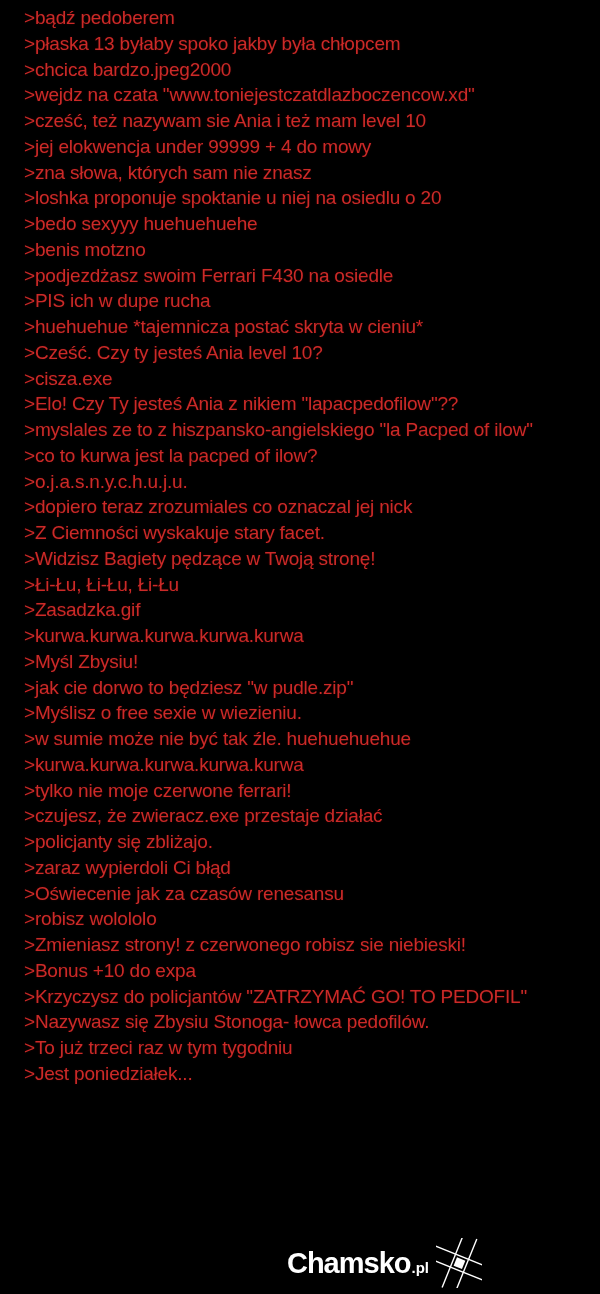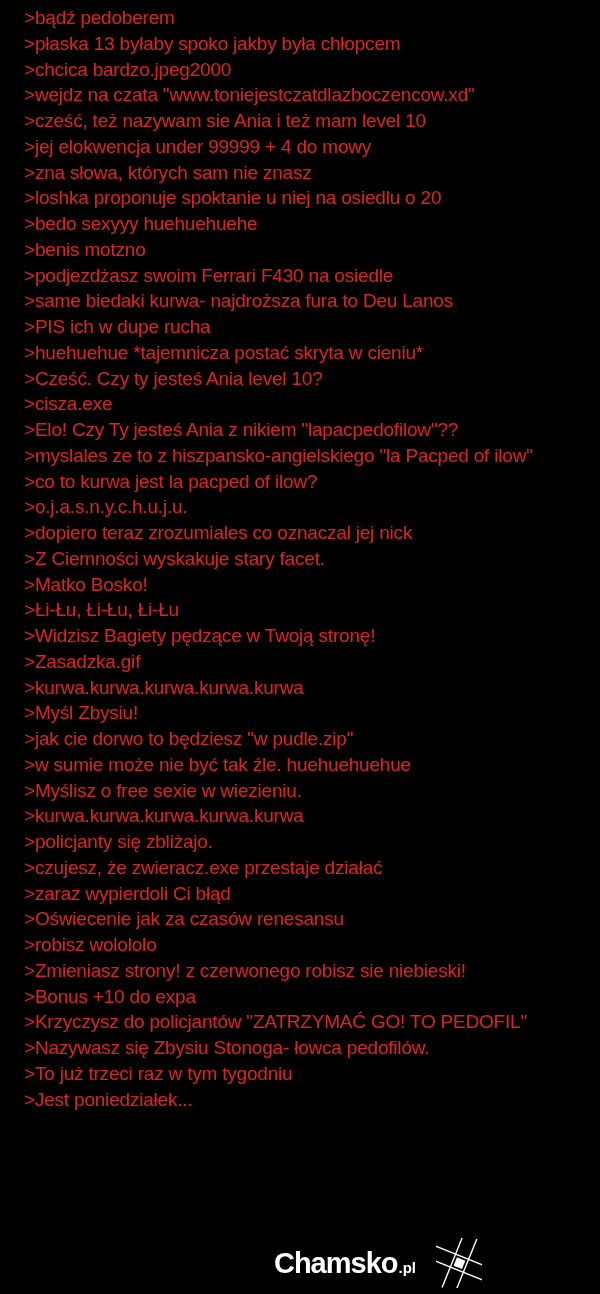--- a/index.html
+++ b/index.html
@@ -34,21 +34,21 @@
     letter-spacing: -0.2px;
     white-space: nowrap;
     text-shadow: 0 0 2px rgba(90, 0, 0, 0.55);
   }
   .logo {
     position: absolute;
     right: 6px;
     bottom: 6px;
     display: flex;
     align-items: center;
-    gap: 20px;
+    gap: 7px;
   }
   .brandwrap {
     display: flex;
     align-items: baseline;
   }
   .brand {
     color: var(--logo);
     font-weight: bold;
     font-size: 29px;
     letter-spacing: -1px;
@@ -71,43 +71,42 @@
       <div class="line">&gt;płaska 13 byłaby spoko jakby była chłopcem</div>
       <div class="line">&gt;chcica bardzo.jpeg2000</div>
       <div class="line">&gt;wejdz na czata "www.toniejestczatdlazboczencow.xd"</div>
       <div class="line">&gt;cześć, też nazywam sie Ania i też mam level 10</div>
       <div class="line">&gt;jej elokwencja under 99999 + 4 do mowy</div>
       <div class="line">&gt;zna słowa, których sam nie znasz</div>
       <div class="line">&gt;loshka proponuje spoktanie u niej na osiedlu o 20</div>
       <div class="line">&gt;bedo sexyyy huehuehuehe</div>
       <div class="line">&gt;benis motzno</div>
       <div class="line">&gt;podjezdżasz swoim Ferrari F430 na osiedle</div>
-      <div class="line">&gt;same biedaki kurwa- najdroższa fura to Deu Lanos</div>
       <div class="line">&gt;PIS ich w dupe rucha</div>
       <div class="line">&gt;huehuehue *tajemnicza postać skryta w cieniu*</div>
       <div class="line">&gt;Cześć. Czy ty jesteś Ania level 10?</div>
       <div class="line">&gt;cisza.exe</div>
       <div class="line">&gt;Elo! Czy Ty jesteś Ania z nikiem "lapacpedofilow"??</div>
       <div class="line">&gt;myslales ze to z hiszpansko-angielskiego "la Pacped of ilow"</div>
       <div class="line">&gt;co to kurwa jest la pacped of ilow?</div>
       <div class="line">&gt;o.j.a.s.n.y.c.h.u.j.u.</div>
       <div class="line">&gt;dopiero teraz zrozumiales co oznaczal jej nick</div>
       <div class="line">&gt;Z Ciemności wyskakuje stary facet.</div>
-      <div class="line">&gt;Matko Bosko!</div>
+      <div class="line">&gt;Widzisz Bagiety pędzące w Twoją stronę!</div>
       <div class="line">&gt;Łi-Łu, Łi-Łu, Łi-Łu</div>
-      <div class="line">&gt;Widzisz Bagiety pędzące w Twoją stronę!</div>
       <div class="line">&gt;Zasadzka.gif</div>
       <div class="line">&gt;kurwa.kurwa.kurwa.kurwa.kurwa</div>
       <div class="line">&gt;Myśl Zbysiu!</div>
       <div class="line">&gt;jak cie dorwo to będziesz "w pudle.zip"</div>
+      <div class="line">&gt;Myślisz o free sexie w wiezieniu.</div>
       <div class="line">&gt;w sumie może nie być tak źle. huehuehuehue</div>
-      <div class="line">&gt;Myślisz o free sexie w wiezieniu.</div>
       <div class="line">&gt;kurwa.kurwa.kurwa.kurwa.kurwa</div>
+      <div class="line">&gt;tylko nie moje czerwone ferrari!</div>
+      <div class="line">&gt;czujesz, że zwieracz.exe przestaje działać</div>
       <div class="line">&gt;policjanty się zbliżajo.</div>
-      <div class="line">&gt;czujesz, że zwieracz.exe przestaje działać</div>
       <div class="line">&gt;zaraz wypierdoli Ci błąd</div>
       <div class="line">&gt;Oświecenie jak za czasów renesansu</div>
       <div class="line">&gt;robisz wolololo</div>
       <div class="line">&gt;Zmieniasz strony! z czerwonego robisz sie niebieski!</div>
       <div class="line">&gt;Bonus +10 do expa</div>
       <div class="line">&gt;Krzyczysz do policjantów "ZATRZYMAĆ GO! TO PEDOFIL"</div>
       <div class="line">&gt;Nazywasz się Zbysiu Stonoga- łowca pedofilów.</div>
       <div class="line">&gt;To już trzeci raz w tym tygodniu</div>
       <div class="line">&gt;Jest poniedziałek...</div>
     </div>

